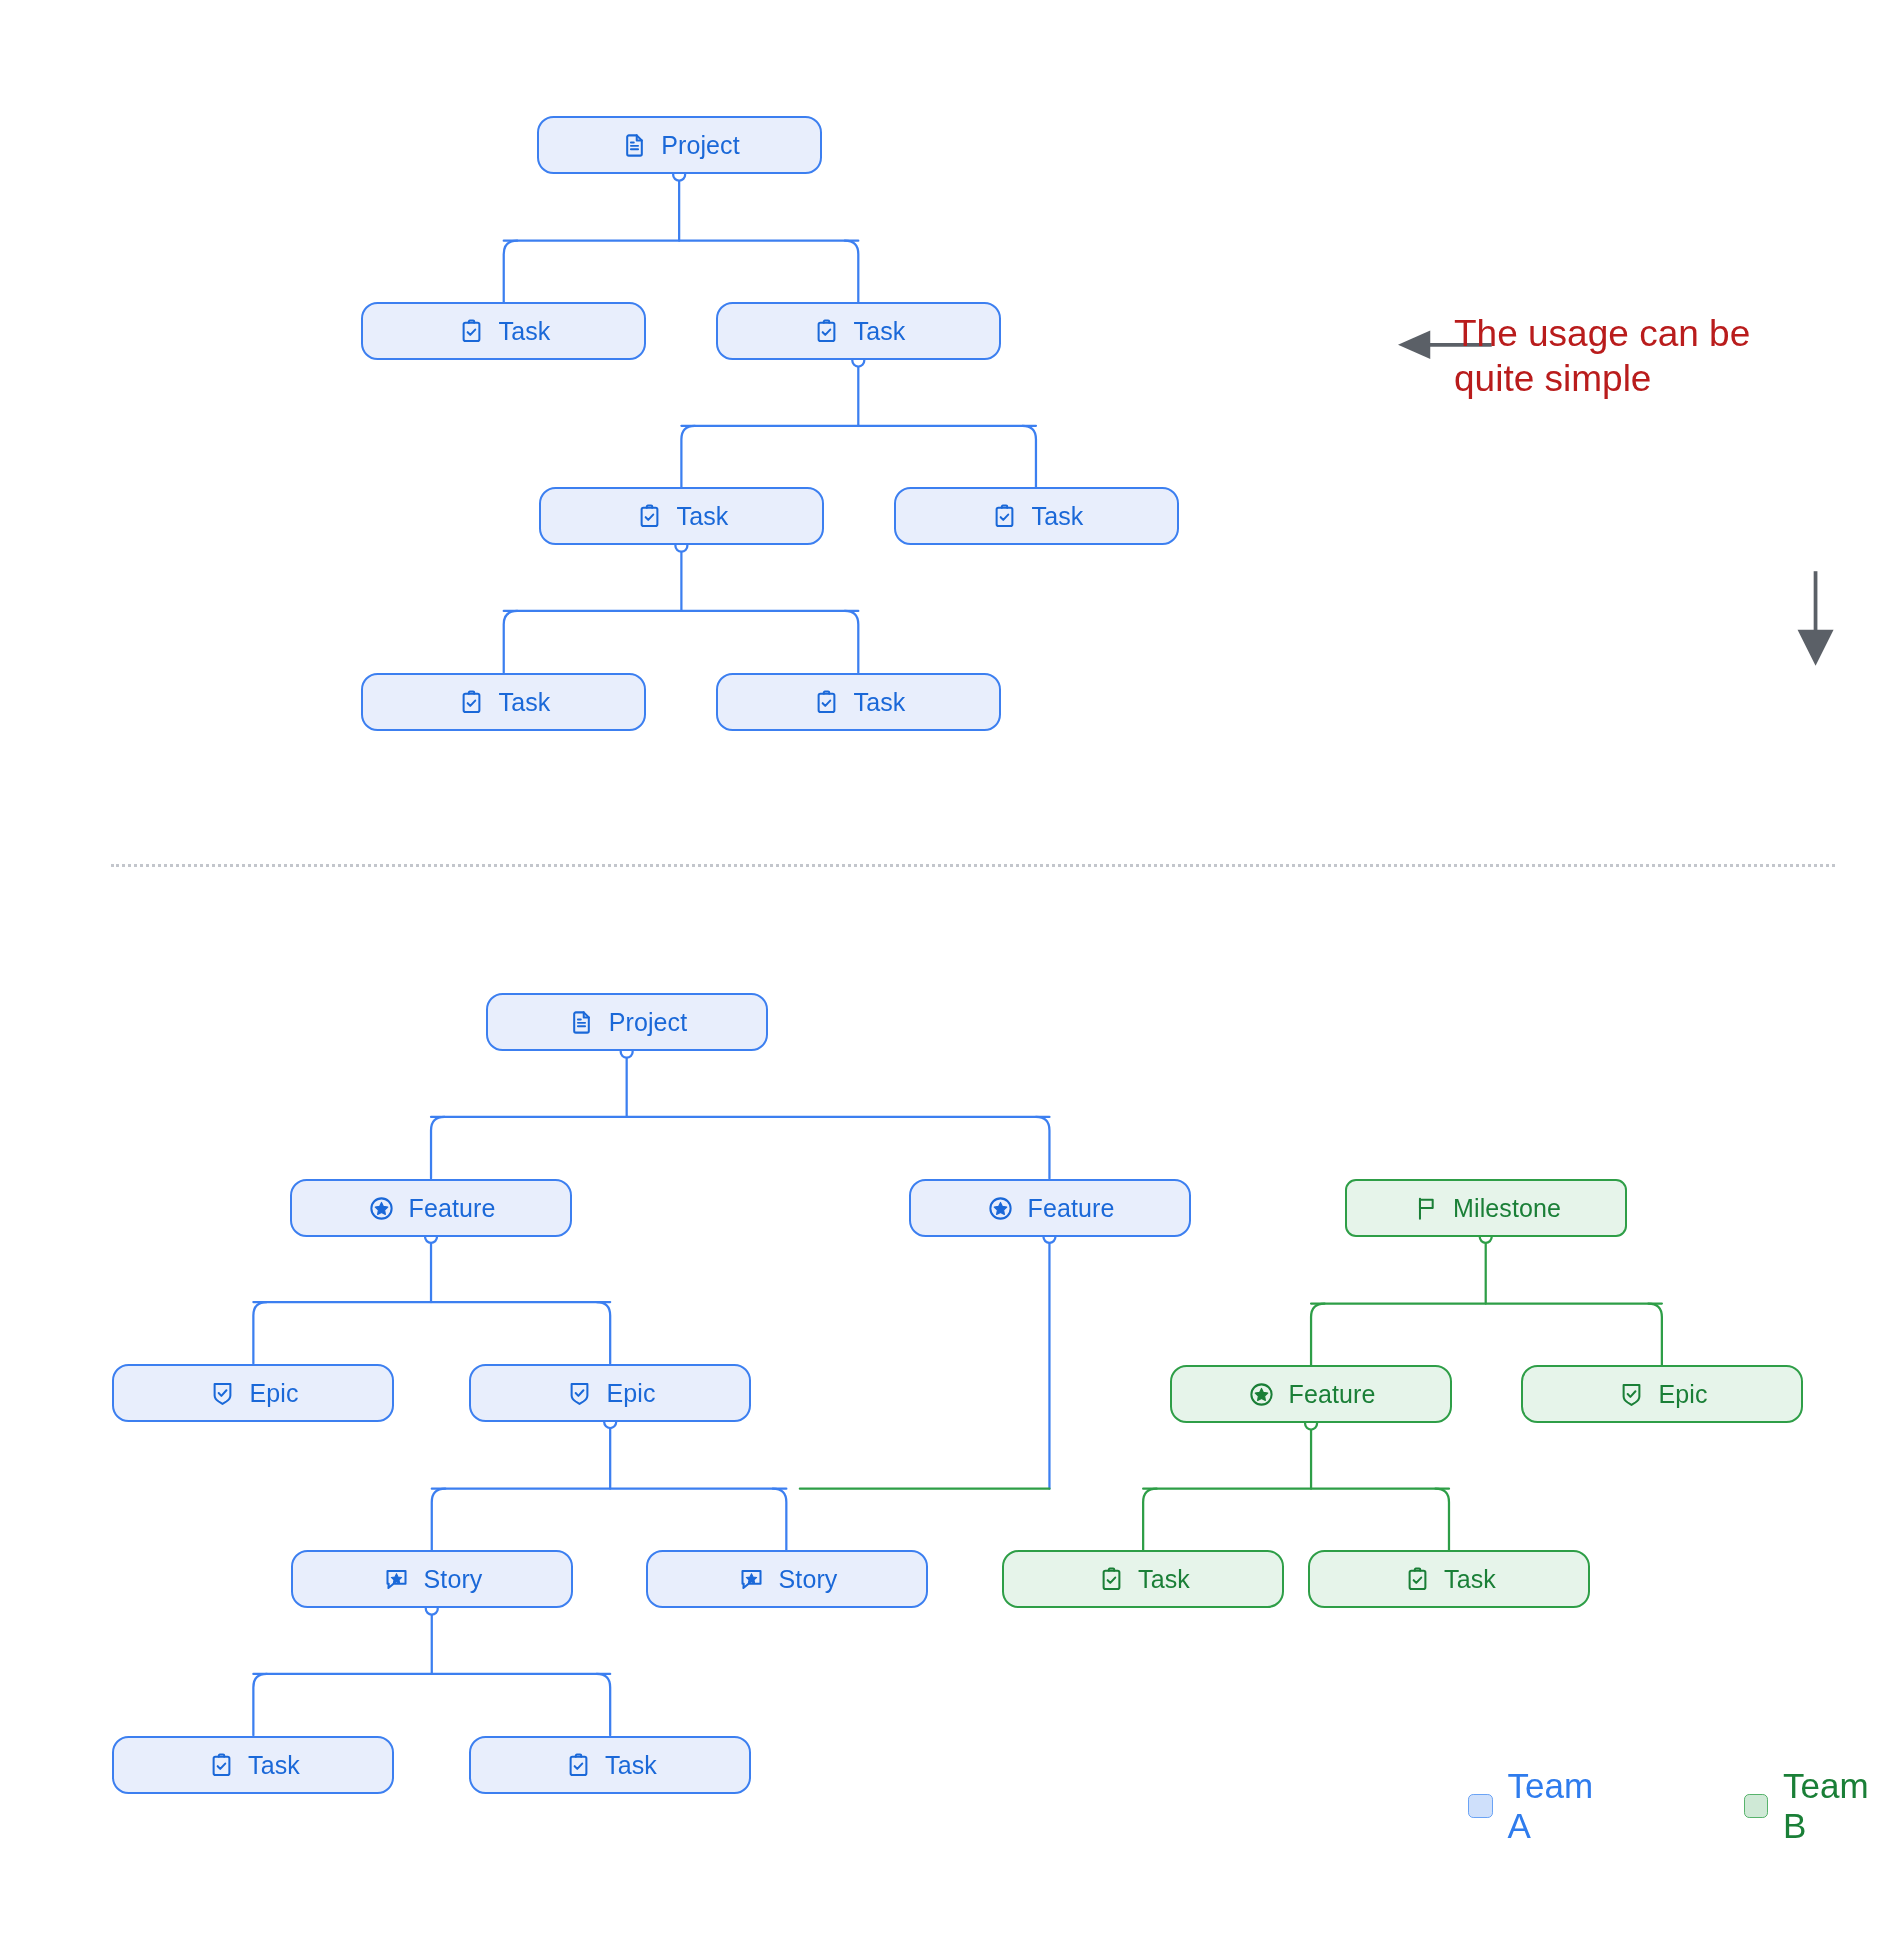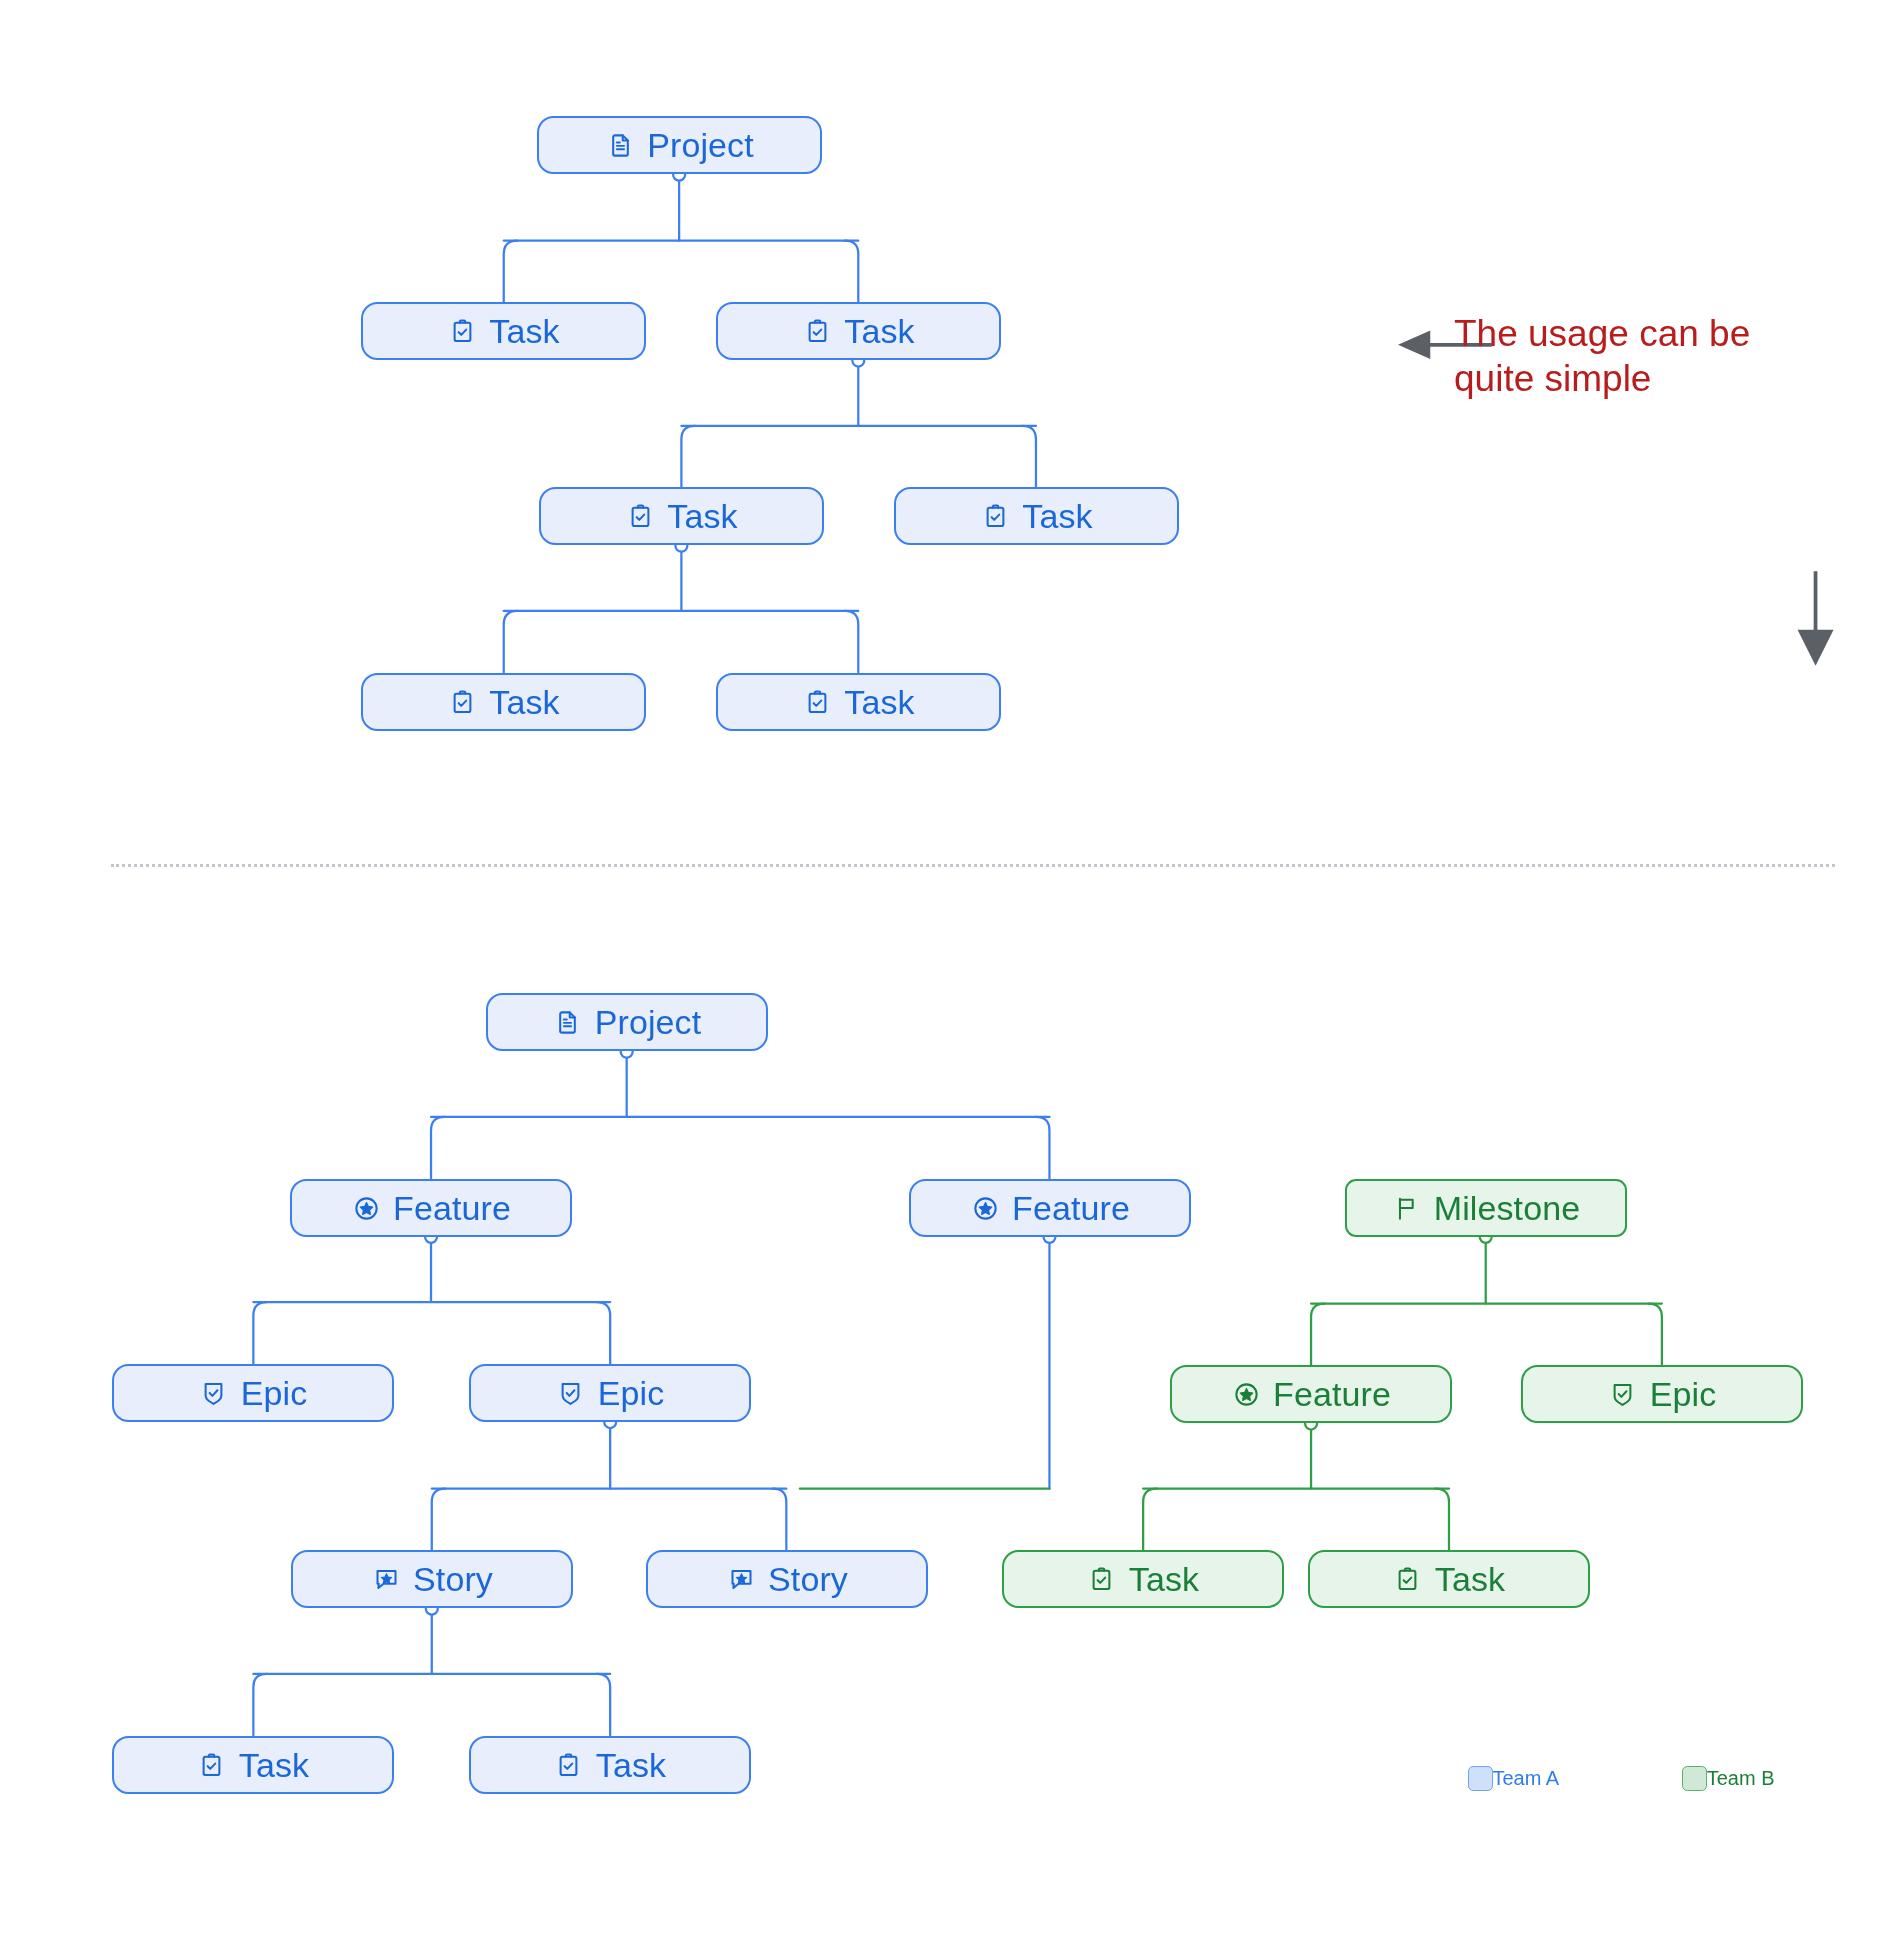--- a/index.html
+++ b/index.html
@@ -31,21 +31,21 @@
   .node {
     position: absolute;
     box-sizing: border-box;
     display: flex;
     align-items: center;
     justify-content: center;
     gap: 12px;
     border-radius: 16.5px;
     border-width: 2.2px;
     border-style: solid;
-    font-size: 34px;
+    font-size: 25px;
     letter-spacing: 0.1px;
     white-space: nowrap;
   }
   .node .label { line-height: 1; }
   .node.team-a {
     background: #e8eefc;
     border-color: #3c7ff0;
     color: #1a68d8;
   }
   .node.team-b {
@@ -81,21 +81,22 @@
 
   .legend {
     position: absolute;
     display: flex;
     align-items: center;
     gap: 75px;
   }
   .legend-item {
     display: flex;
     align-items: center;
-    font-size: 20px;
+    gap: 15px;
+    font-size: 35px;
   }
   .legend-item .swatch {
     width: 22.5px;
     height: 22.5px;
     border-radius: 5.2px;
     border-width: 1.5px;
     border-style: solid;
     flex: none;
   }
   .legend-item.team-a { color: #2f7ced; }

